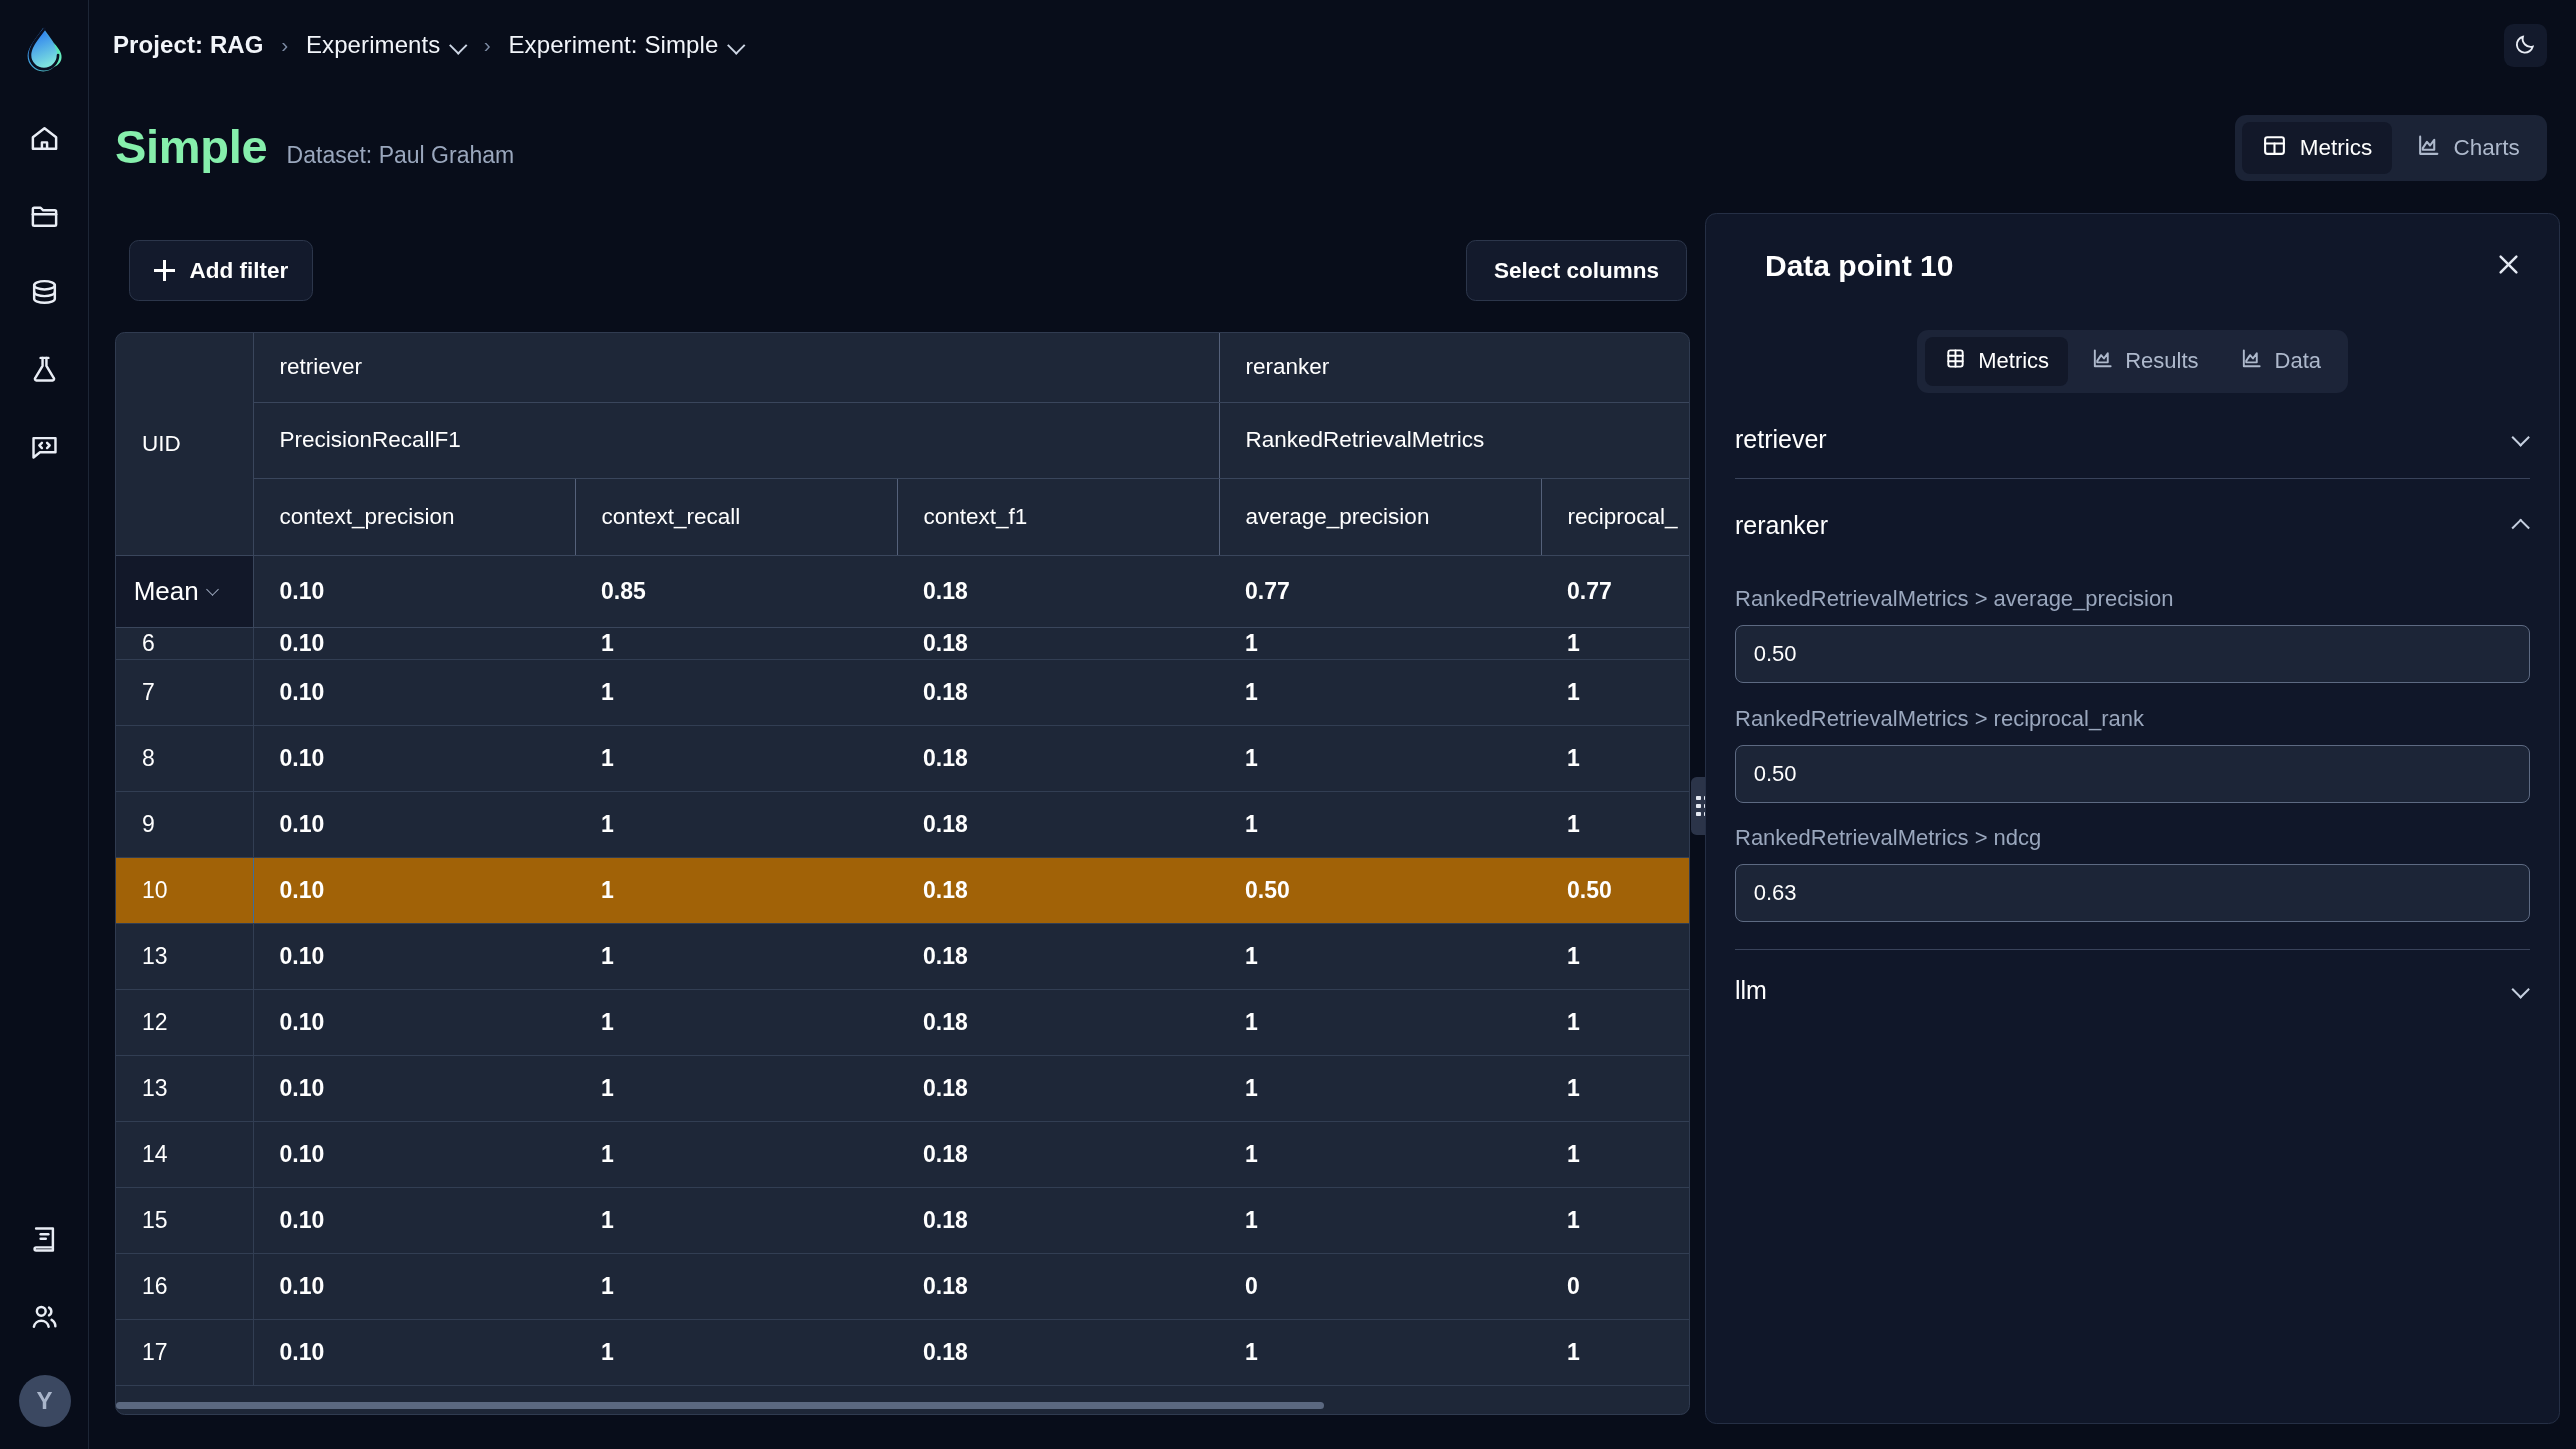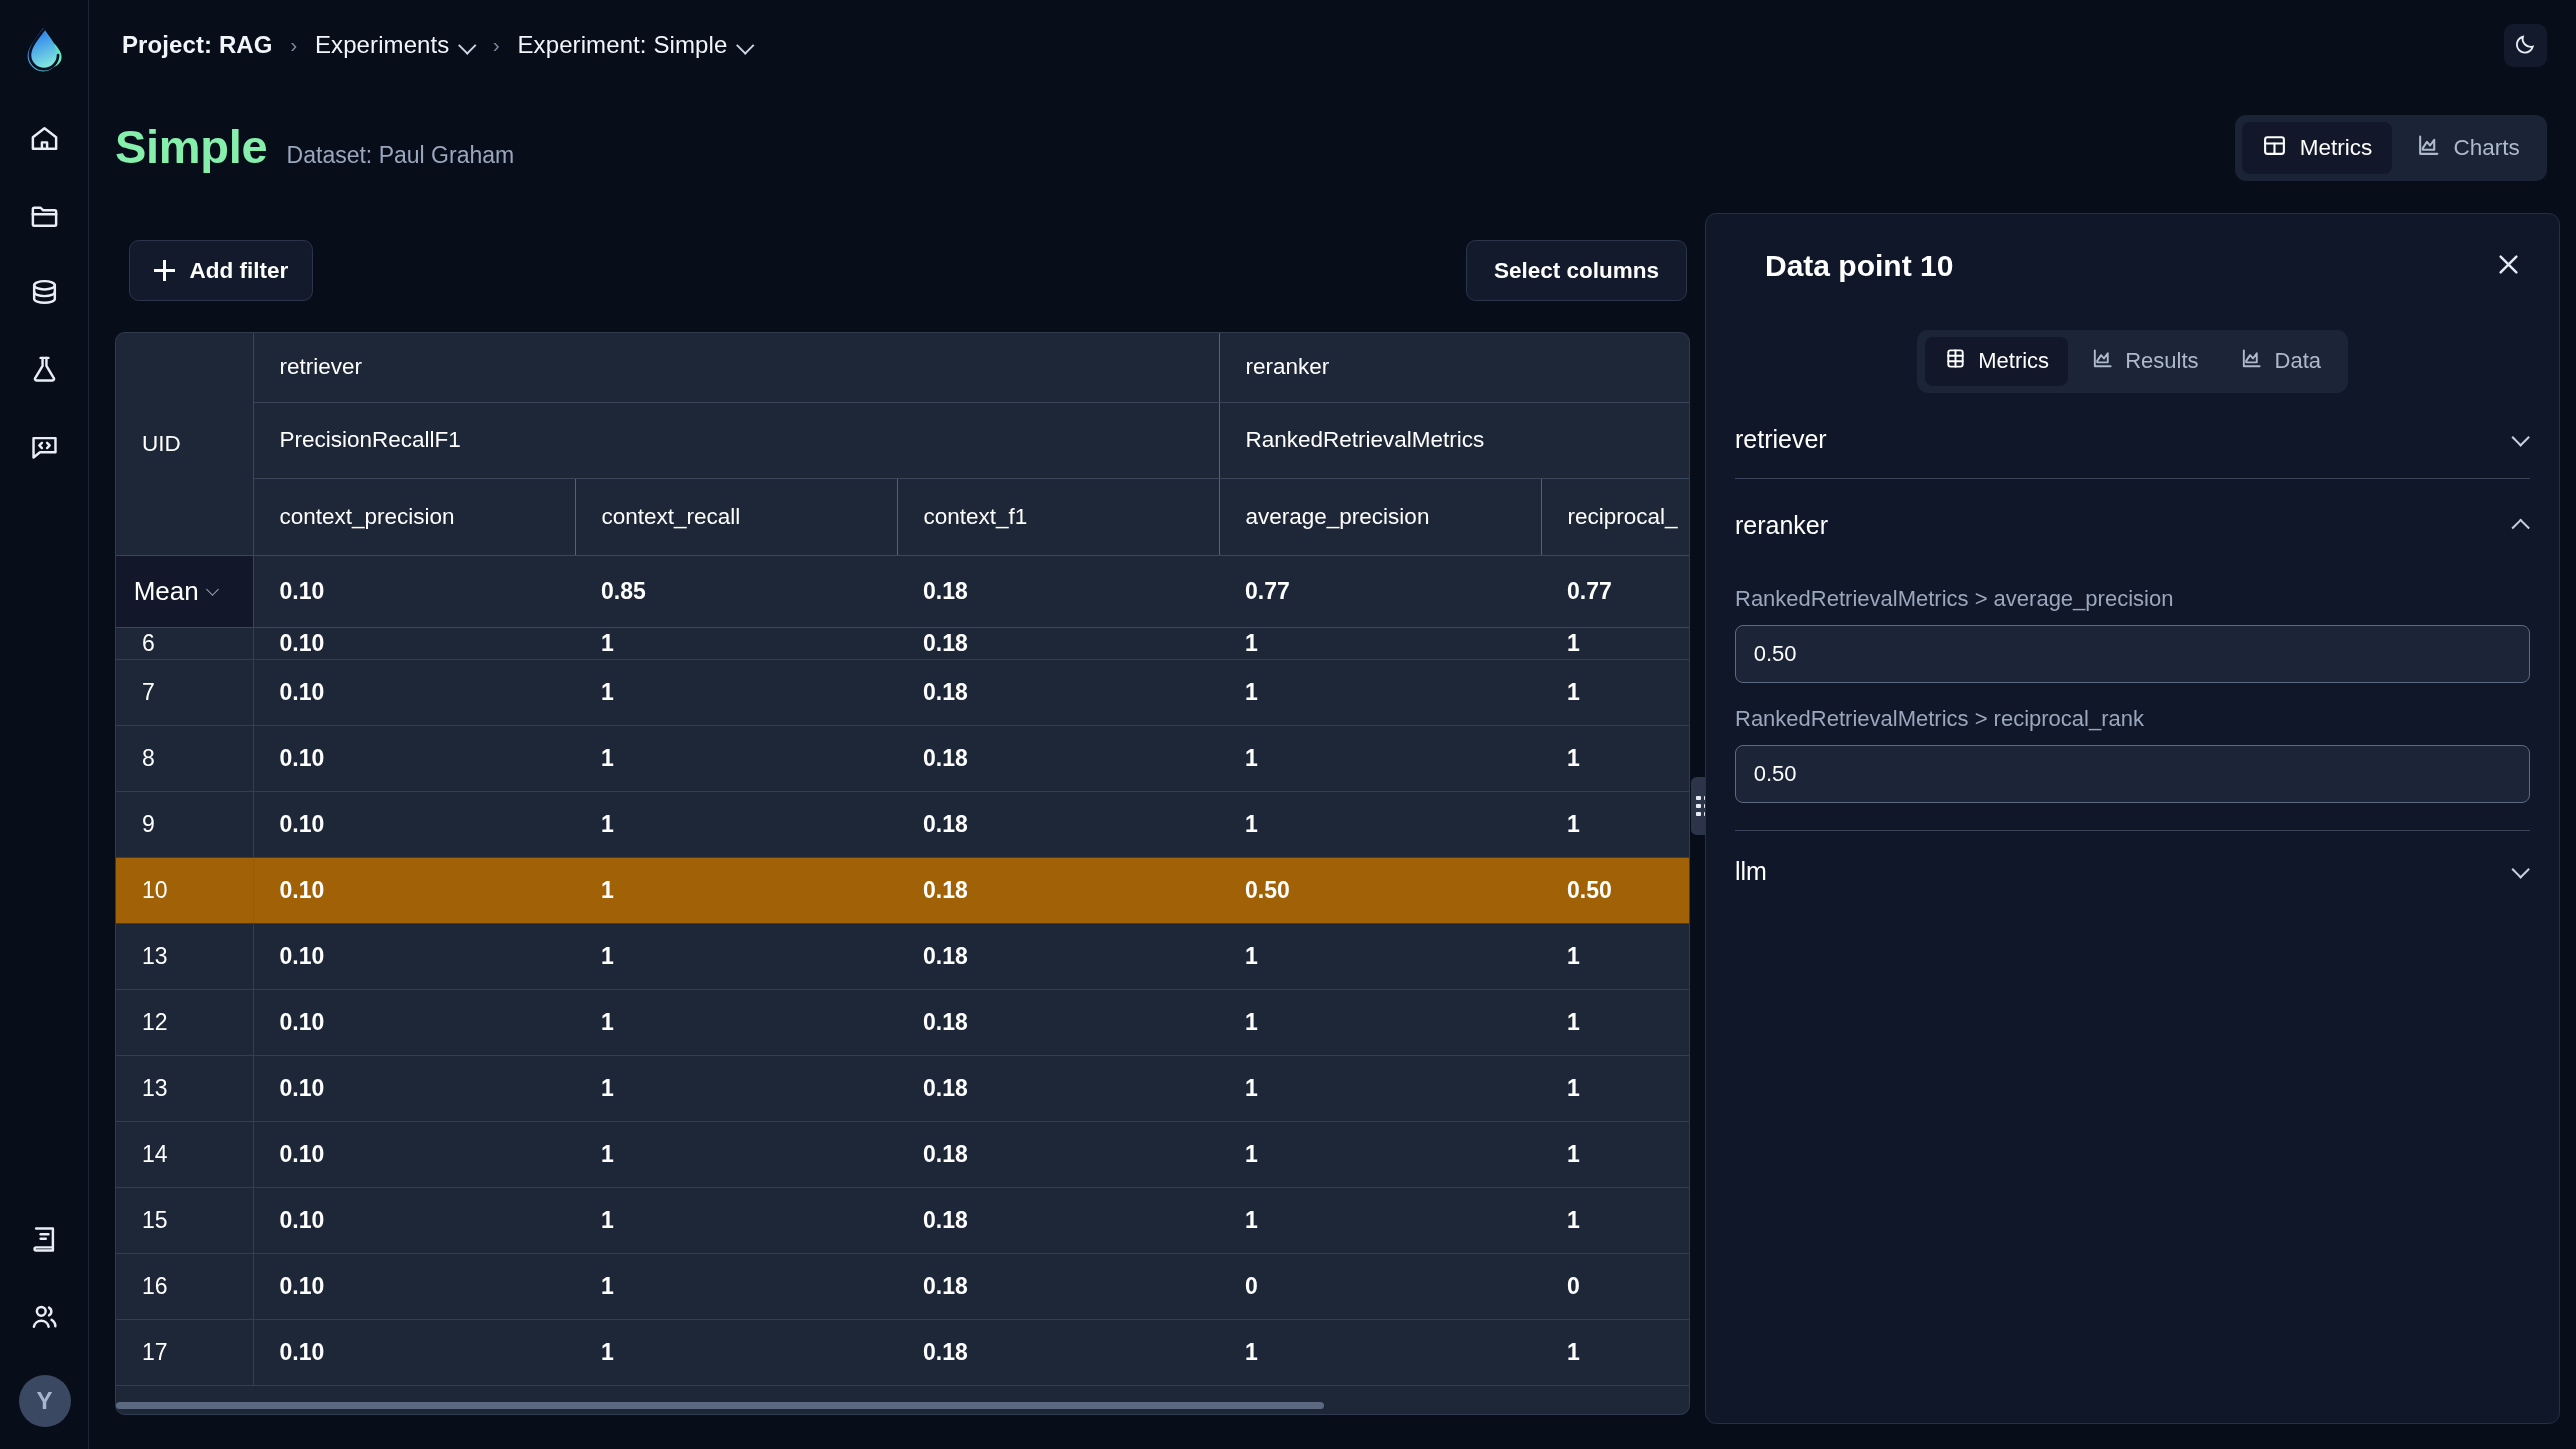--- a/index.html
+++ b/index.html
@@ -31,21 +31,21 @@
     background: #3b4861; color: #aab6cb;
     display: flex; align-items: center; justify-content: center;
     font-size: 24px; font-weight: 700; margin-top: 17.7px; cursor: pointer;
   }
 
   
   #topbar {
     position: absolute; left: 89px; top: 0; width: 2487px; height: 90px;
     display: flex; align-items: center;
   }
-  #breadcrumb { display: flex; align-items: center; margin-left: 33px; gap: 0; }
+  #breadcrumb { display: flex; align-items: center; margin-left: 24px; gap: 0; }
   .crumb {
     font-size: 24px; color: #f2f5fa; letter-spacing: 0.1px;
     display: flex; align-items: center; gap: 9.7px; cursor: pointer;
   }
   .crumb.bold { font-weight: 700; }
   .crumb-sep { color: #7c8aa3; font-size: 21px; margin: 0 17.7px; }
   .chev { display: inline-block; width: 16px; height: 16px; position: relative; }
   .chev::after {
     content: ""; position: absolute; left: 1.6px; top: 1.6px;
     width: 10.5px; height: 10.5px;
@@ -602,20 +602,24 @@
   </div>
 
   <div class="field">
     <div class="field-label">RankedRetrievalMetrics &gt; average_precision</div>
     <div class="field-input">0.50</div>
   </div>
   <div class="field">
     <div class="field-label">RankedRetrievalMetrics &gt; reciprocal_rank</div>
     <div class="field-input">0.50</div>
   </div>
+  <div class="field">
+    <div class="field-label">RankedRetrievalMetrics &gt; ndcg</div>
+    <div class="field-input">0.63</div>
+  </div>
 
   <div class="section-divider"></div>
 
   <div class="section-head" style="border-bottom:none; padding-top:26px;">
     <span class="label">llm</span>
     <span class="caret"></span>
   </div>
 </div>
 
 

